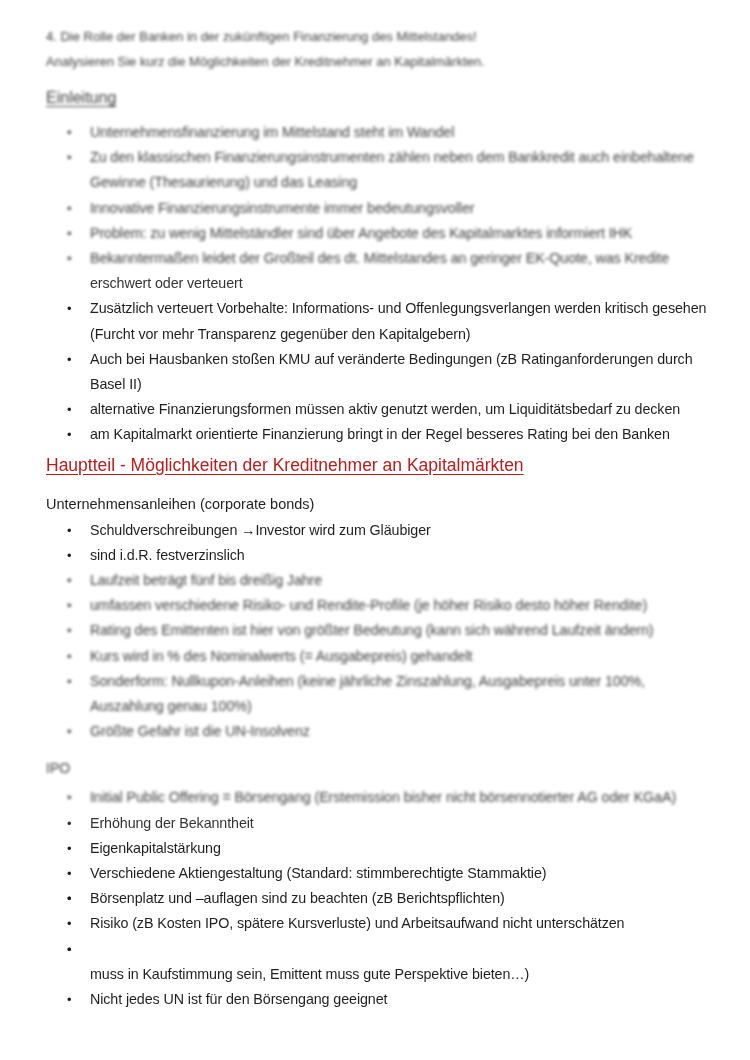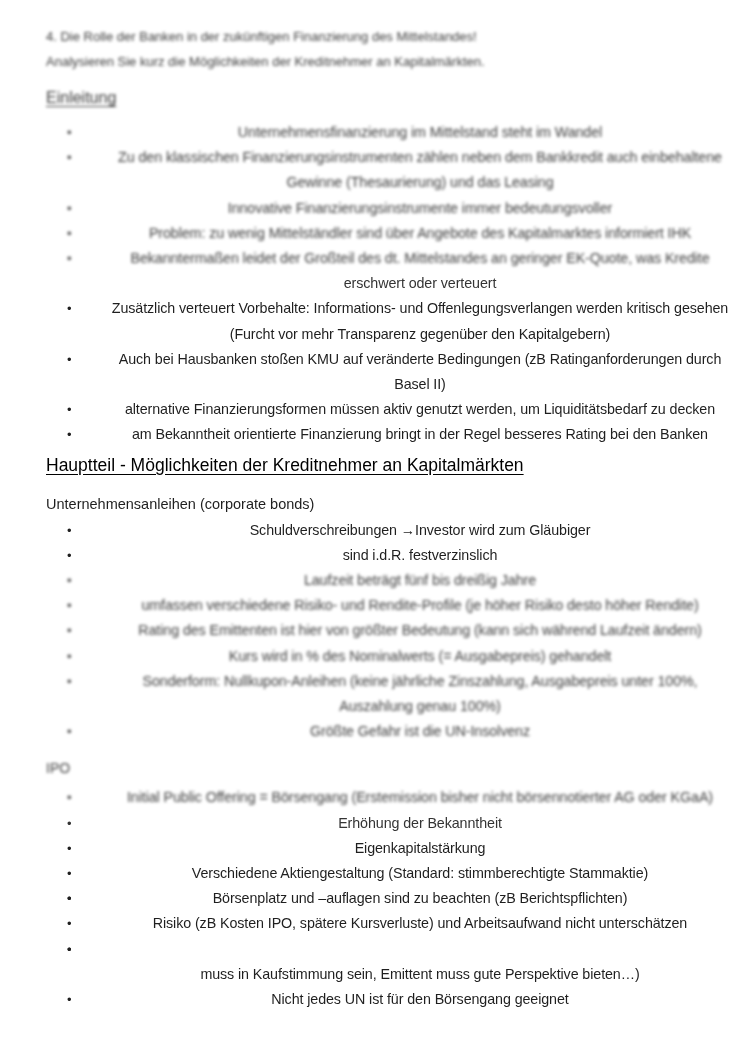--- a/index.html
+++ b/index.html
@@ -16,33 +16,32 @@
   .doc-title { font-size:13px; line-height:25px; width:640px; }
   .h1 {
     font-size:16px; line-height:20px;
     text-decoration:underline; text-underline-offset:3px;
     margin:14px 0 12px 0;
   }
   .h1-main {
     font-size:17.5px; line-height:22px;
     text-decoration:underline; text-underline-offset:3px;
     margin:6px 0 10px 0;
-    color:#000000;
+    color:#b91c1c;
   }
   .sub { font-size:14.5px; line-height:25px; margin:16px 0 1px 0; }
   .ipo-label { font-size:14px; line-height:20px; margin:14px 0 7px 0; }
   ul.blist { list-style:none; margin:0; padding:0; }
   ul.blist li {
     position:relative;
     padding-left:44px;
     font-size:14.3px;
     line-height:25.2px;
     white-space:nowrap;
     letter-spacing:-0.1px;
-    text-align:center;
   }
   ul.blist li .dot {
     position:absolute; left:21px; top:0;
     font-size:13px;
   }
   .u { text-underline-offset:2px; }
   
   .b2 { filter:blur(1.6px); color:#3d3d3d; }
   .b1 { filter:blur(0.7px); color:#343434; }
 </style>
@@ -90,21 +89,21 @@
       <span class="dot">•</span>
       <span>Auch bei Hausbanken stoßen KMU auf veränderte Bedingungen (zB Ratinganforderungen durch</span><br>
       <span>Basel II)</span>
     </li>
     <li>
       <span class="dot">•</span>
       <span>alternative Finanzierungsformen müssen aktiv genutzt werden, um Liquiditätsbedarf zu decken</span>
     </li>
     <li>
       <span class="dot">•</span>
-      <span>am Bekanntheit orientierte Finanzierung bringt in der Regel besseres Rating bei den Banken</span>
+      <span>am Kapitalmarkt orientierte Finanzierung bringt in der Regel besseres Rating bei den Banken</span>
     </li>
   </ul>
 
   <div class="h1-main">Hauptteil - Möglichkeiten der Kreditnehmer an Kapitalmärkten</div>
   <div class="sub">Unternehmensanleihen (corporate bonds)</div>
 
   <ul class="blist">
     <li>
       <span class="dot">•</span>
       <span>Schuldverschreibungen →Investor wird zum Gläubiger</span>

